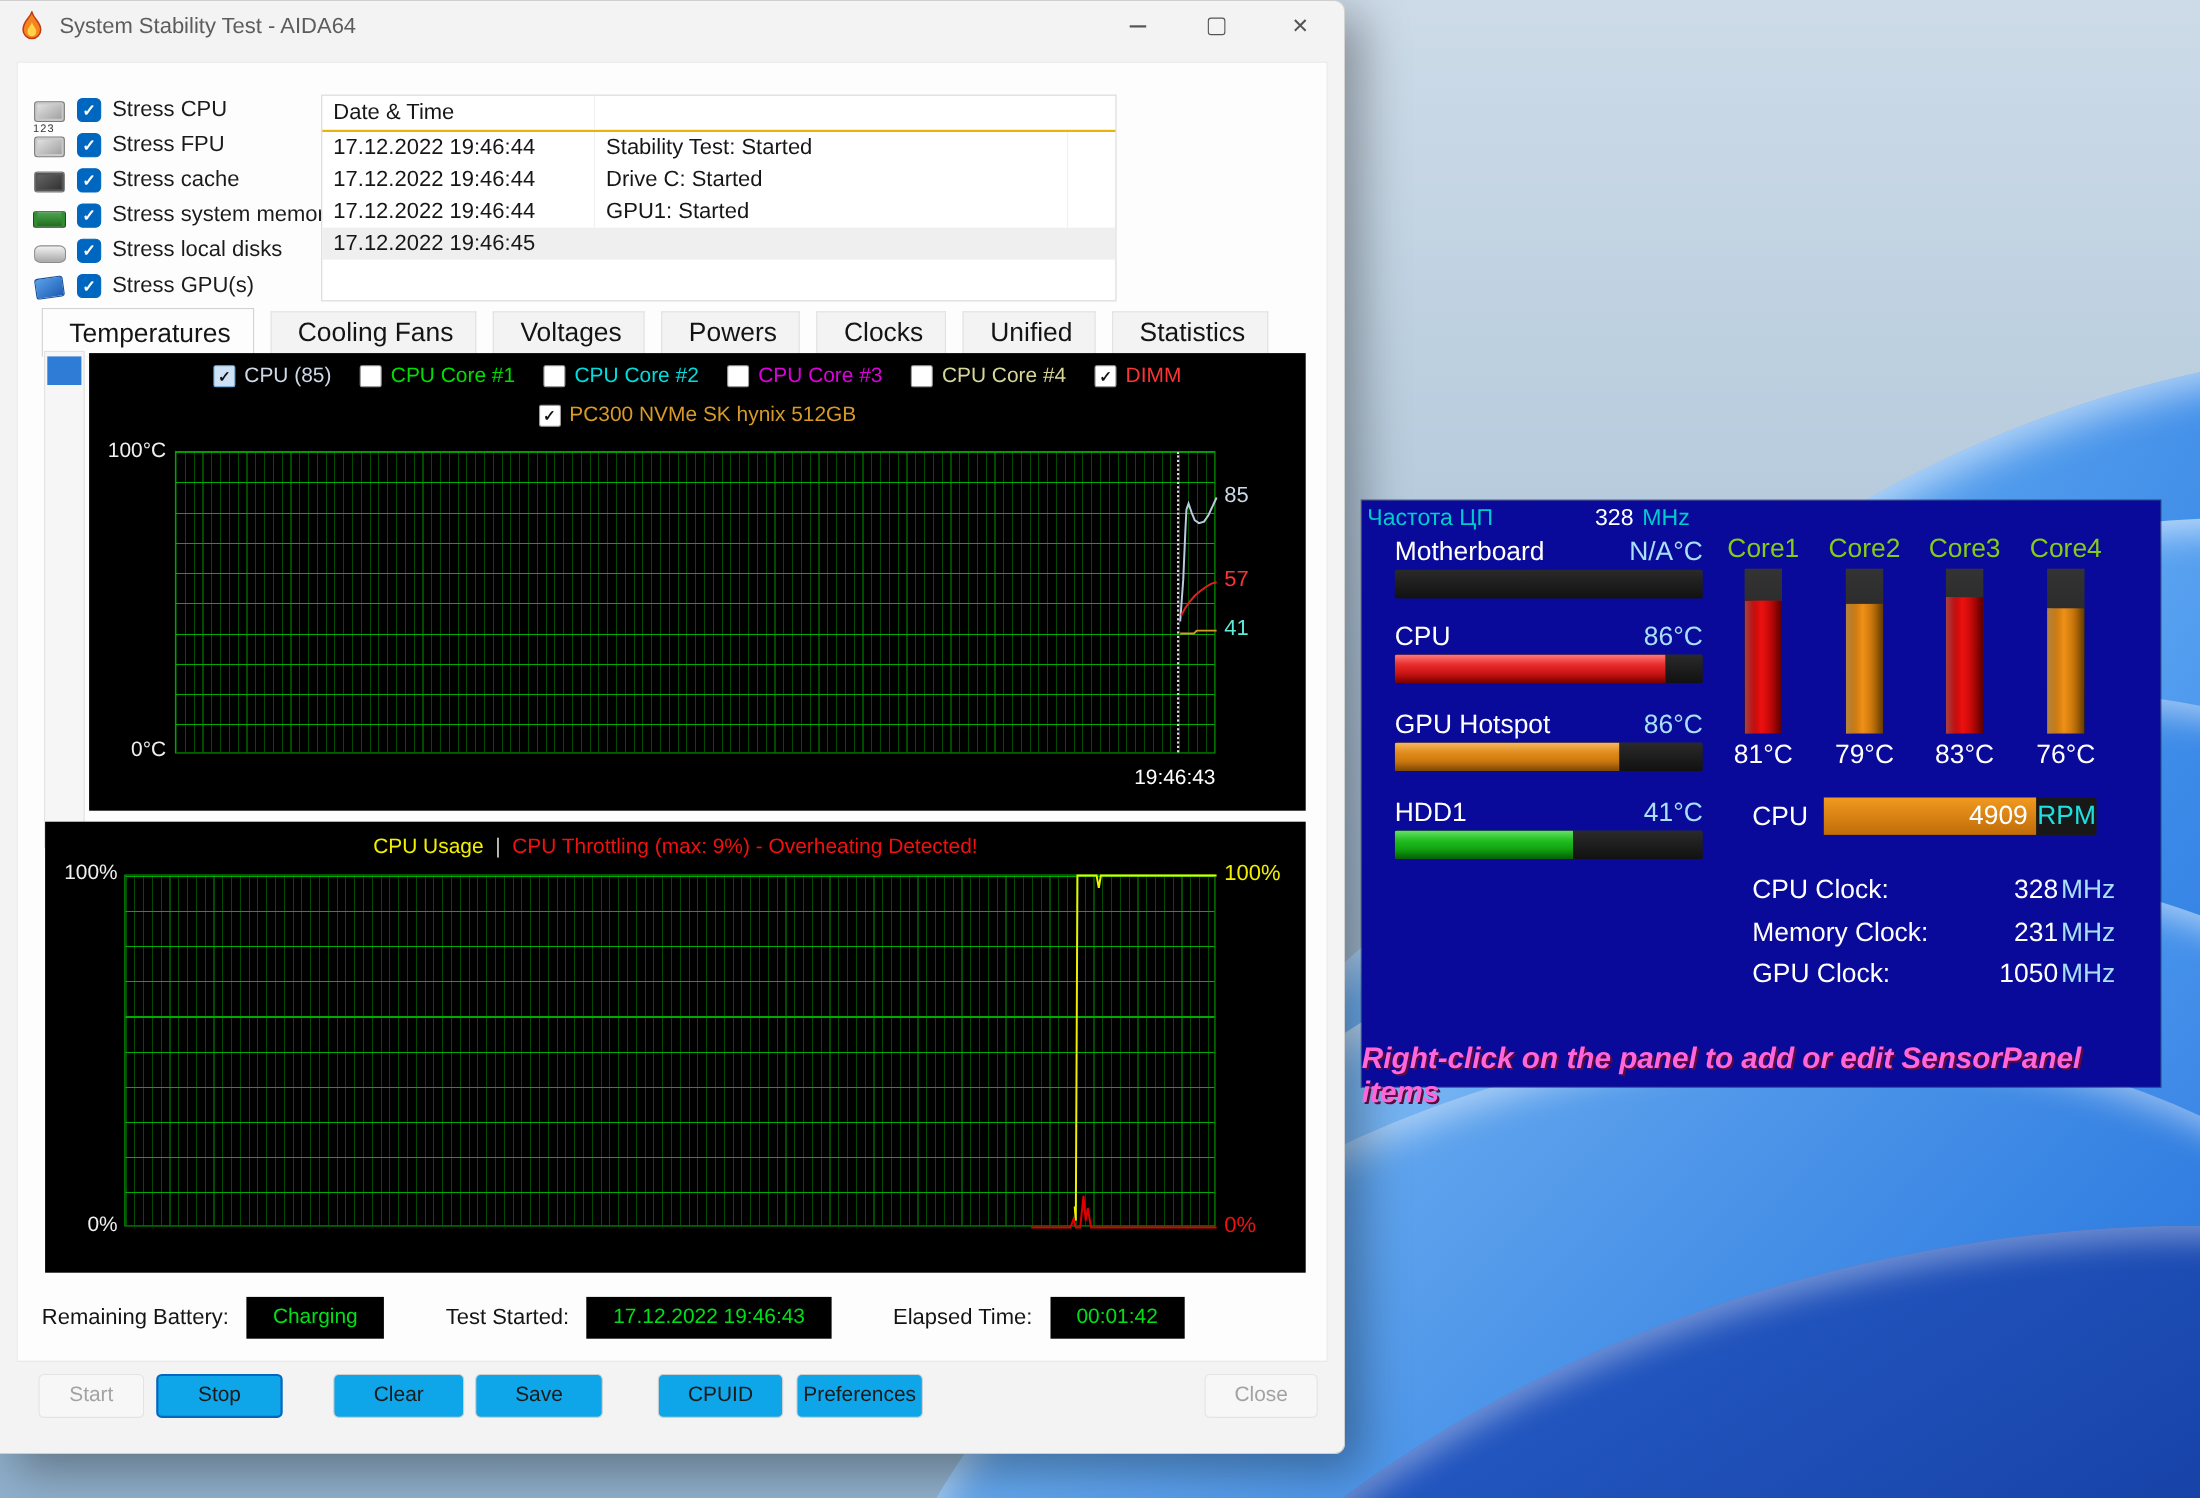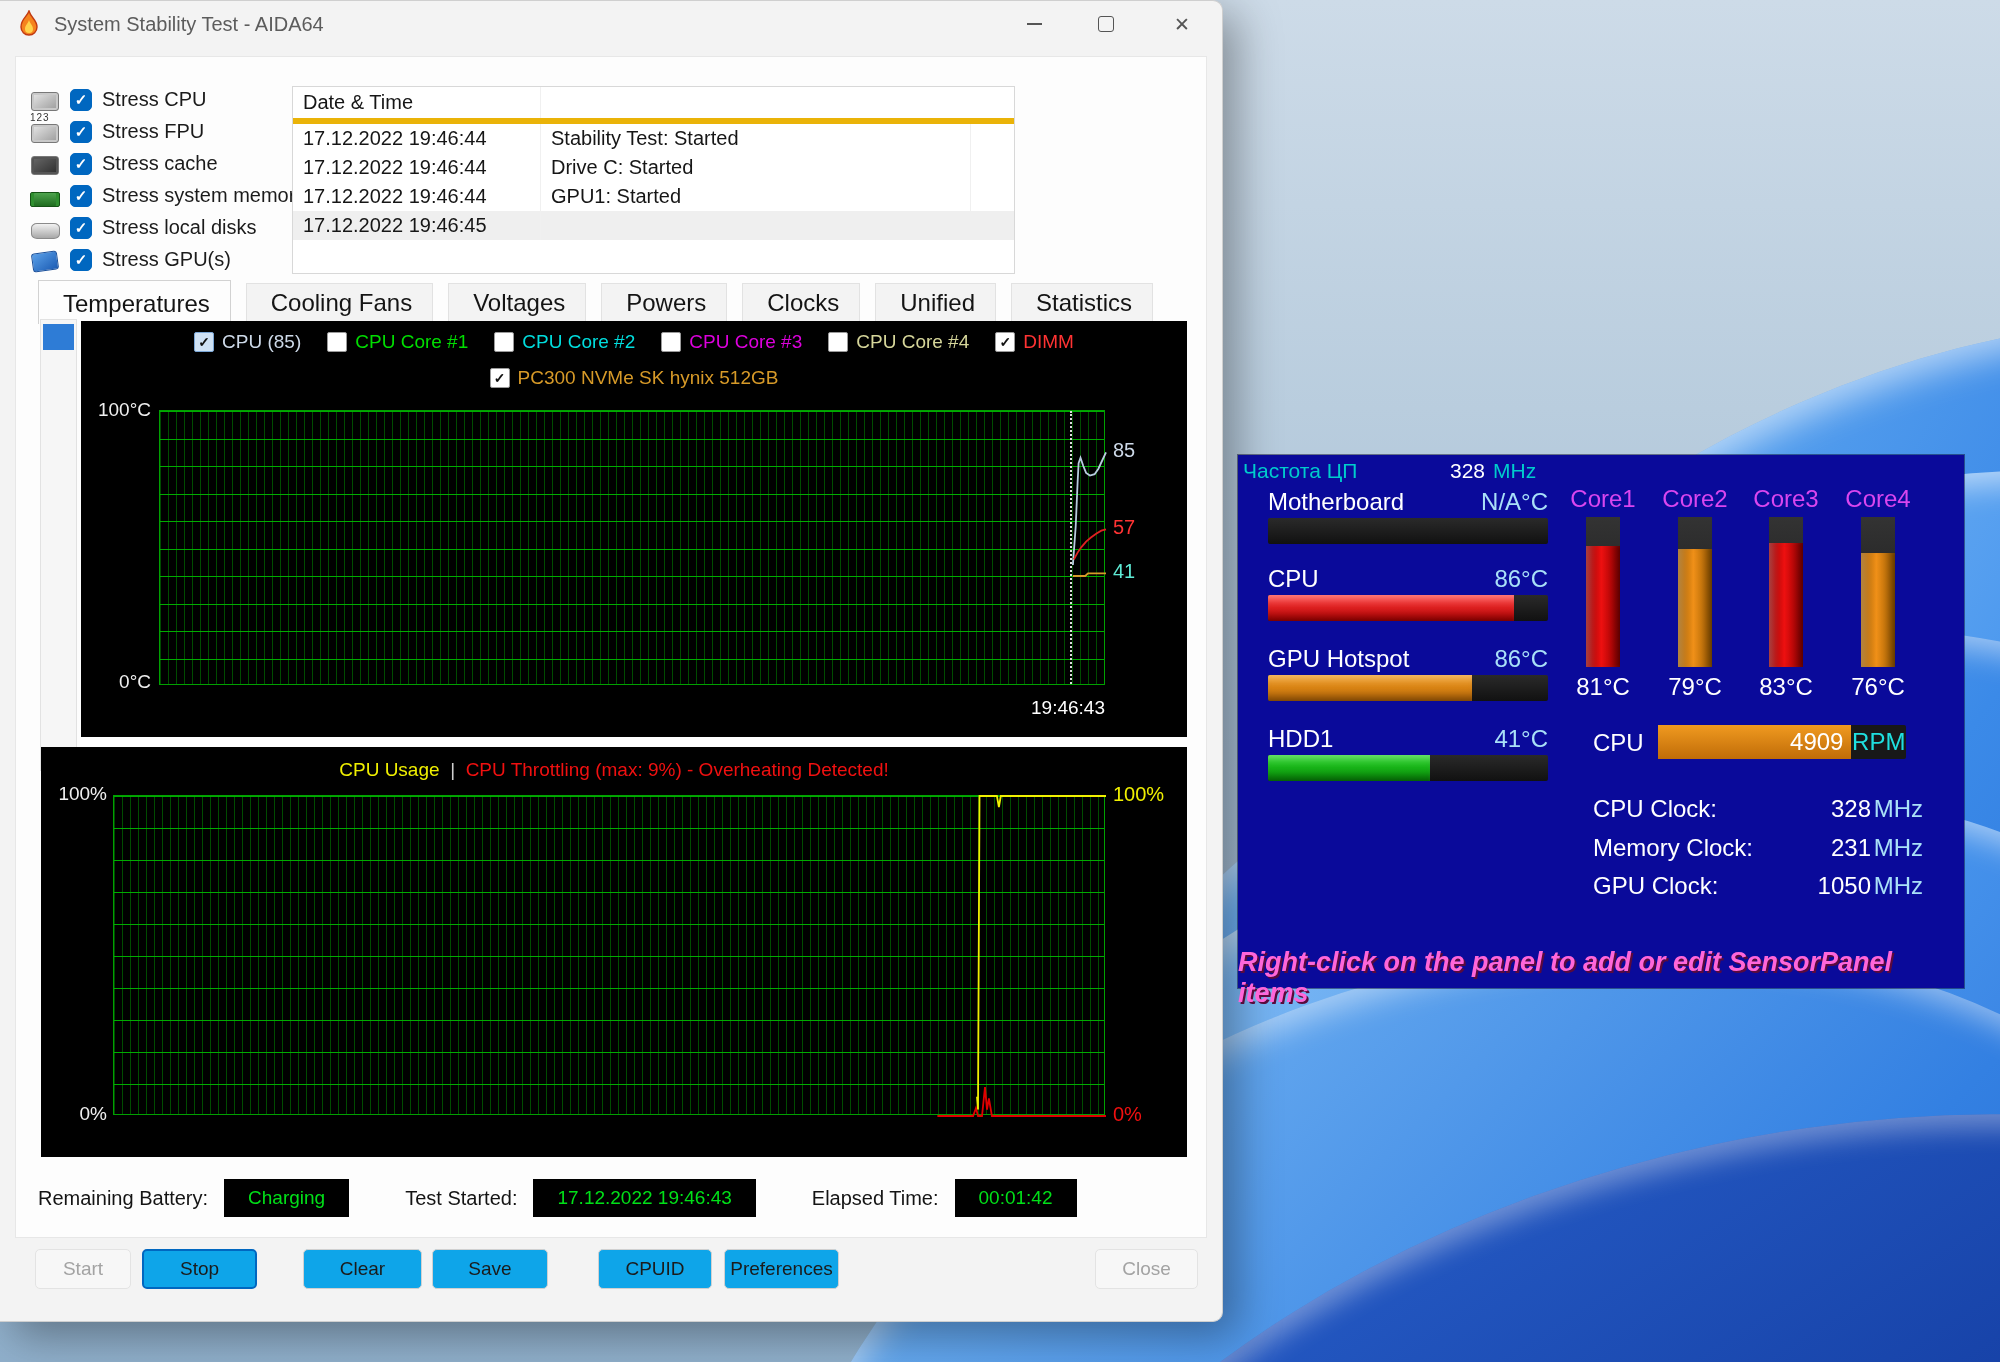--- a/index.html
+++ b/index.html
@@ -57,21 +57,21 @@
   .disk{width:27px;height:14px;border-radius:6px/5px;background:linear-gradient(180deg,#f2f2f2,#a8a8a8);border:1px solid #8b8b8b}
   .gpu{width:24px;height:17px;border-radius:3px;background:linear-gradient(150deg,#5aa0e8,#1c5cb4);border:1px solid #174e9a;transform:rotate(-8deg)}
   .wcheck{width:20px;height:20px;border-radius:5px;border:1px solid #8a8a8a;background:#fff;display:inline-flex;align-items:center;justify-content:center;margin-right:10px;flex:0 0 auto}
   .wcheck.checked{background:#0067C0;border-color:#0067C0}
   .wcheck.checked::after{content:"\2713";color:#fff;font-size:15px;font-weight:bold}
   .slabel{font-size:20px;color:#1b1b1b;white-space:nowrap}
 
   
   .logtable{position:absolute;left:276px;top:29px;width:723px;height:188px;background:#fff;border:1px solid #d8d8d8;font-size:20px;color:#161616;box-sizing:border-box}
   .lrow{display:grid;grid-template-columns:248px 430px 1fr;height:29px;align-items:center}
-  .lrow.head{height:31px;border-bottom:6px solid #eab308}
+  .lrow.head{height:31px;border-bottom:2px solid #eab308}
   .lrow>div{padding-left:10px;border-right:1px solid #f0f0f0;height:100%;display:flex;align-items:center;overflow:hidden;white-space:nowrap}
   .lrow>div:last-child{border-right:none}
   .lrow.sel{background:#efefef}
 
   
   .tabs{position:absolute;left:22px;top:232px;right:22px;height:34px;display:flex;align-items:flex-end;border-bottom:1px solid #dcdcdc}
   .tab{font-size:24px;color:#141414;padding:5px 20px 6px 24px;background:#f3f3f3;border:1px solid #e2e2e2;border-bottom:none;margin-right:15px;white-space:nowrap}
   .tab.active{background:#fdfdfd;border-color:#d2d2d2;padding-top:9px;position:relative;top:1px}
 
   
@@ -116,21 +116,21 @@
   
   .spanel{position:absolute;left:1238px;top:455px;width:726px;height:533px;background:#0a0a9a;box-shadow:0 0 0 1px rgba(0,0,30,.45)}
   .sp-freq{position:absolute;left:5px;top:4px;font-size:21px}
   .sp-freq .lab{color:#00cccc}
   .sp-freq .val{position:absolute;left:200px;color:#fff;width:42px;text-align:right}
   .sp-freq .unit{position:absolute;left:250px;color:#00cccc}
   .glabel{position:absolute;left:30px;color:#fff;font-size:24px;white-space:nowrap}
   .gvalue{position:absolute;left:160px;width:150px;text-align:right;color:#a9e0f8;font-size:24px}
   .gbar{position:absolute;left:30px;width:280px;height:26px;background:linear-gradient(180deg,#2a2a2a,#111);border-radius:2px;overflow:hidden}
   .gfill{position:absolute;left:0;top:0;bottom:0;box-shadow:inset 0 10px 8px -6px rgba(255,255,255,.35),inset 0 -10px 8px -6px rgba(0,0,0,.4)}
-  .corelab{position:absolute;width:90px;text-align:center;color:#d946ef;font-size:24px;top:30px}
+  .corelab{position:absolute;width:90px;text-align:center;color:#84cc16;font-size:24px;top:30px}
   .corebar{position:absolute;top:62px;width:34px;height:150px;background:linear-gradient(180deg,#333,#151515);overflow:hidden}
   .corefill{position:absolute;left:0;right:0;bottom:0;box-shadow:inset 10px 0 8px -6px rgba(255,255,255,.3),inset -10px 0 8px -6px rgba(0,0,0,.4)}
   .coretemp{position:absolute;top:218px;width:90px;text-align:center;color:#fff;font-size:24px}
   .c1{left:320px}.c2{left:412px}.c3{left:503px}.c4{left:595px}
   .fanlab{position:absolute;left:355px;top:274px;color:#fff;font-size:24px}
   .fanbar{position:absolute;left:420px;top:270px;width:248px;height:34px;background:#181818;border-radius:2px}
   .fanfill{position:absolute;left:0;top:0;bottom:0;background:linear-gradient(180deg,#f09a20,#c06c08);display:flex;align-items:center;justify-content:flex-end;padding-right:8px;box-sizing:border-box;color:#fff;font-size:24px}
   .fanunit{position:absolute;right:0;top:0;bottom:0;width:22%;display:flex;align-items:center;justify-content:center;color:#1fe0e0;font-size:24px}
   .clockrow{position:absolute;left:355px;width:330px;font-size:24px}
   .clockrow .clab{color:#fff}

